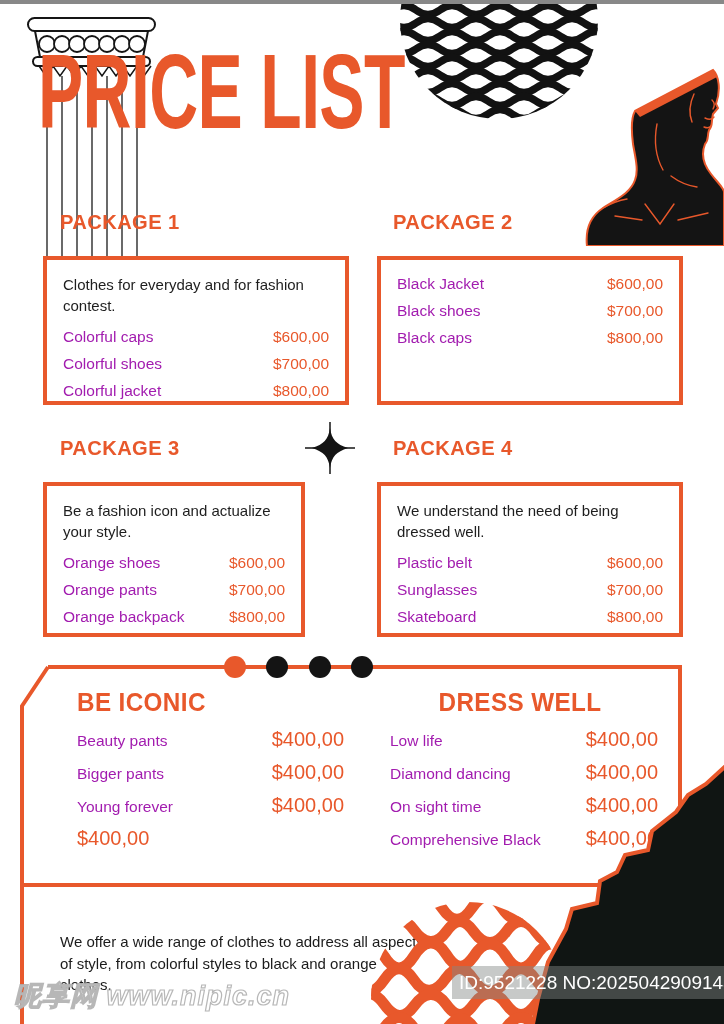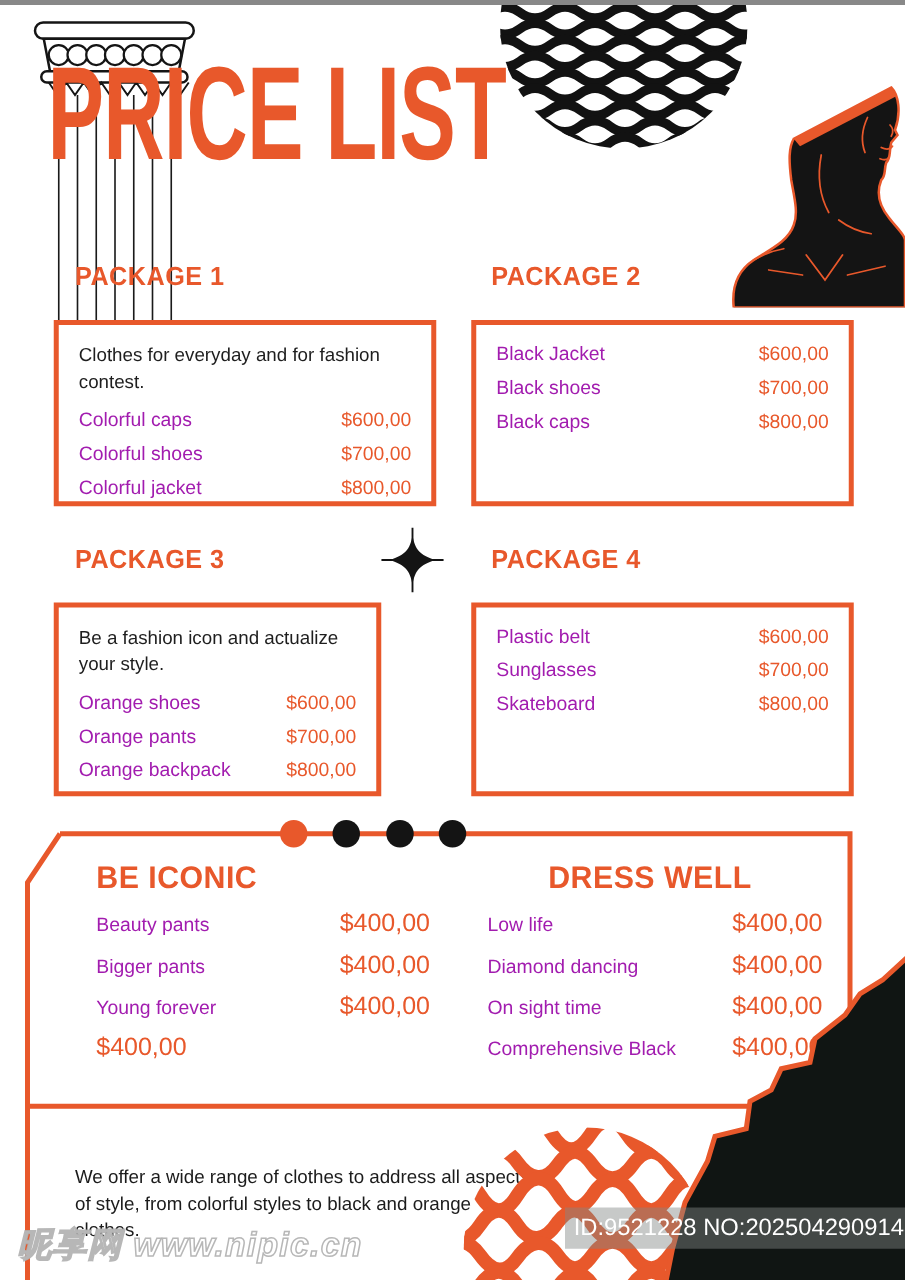--- a/index.html
+++ b/index.html
@@ -202,20 +202,21 @@
       <span class="n">Orange pants</span>
       <span class="p">$700,00</span>
     </div>
     <div class="row">
       <span class="n">Orange backpack</span>
       <span class="p">$800,00</span>
     </div>
   </div>
 
   <div class="pkg-box" style="left:377px;top:478px;width:306px;height:155px;">
+    <p class="pkg-desc">We understand the need of being dressed well.</p>
     <div class="row">
       <span class="n">Plastic belt</span>
       <span class="p">$600,00</span>
     </div>
     <div class="row">
       <span class="n">Sunglasses</span>
       <span class="p">$700,00</span>
     </div>
     <div class="row">
       <span class="n">Skateboard</span>

